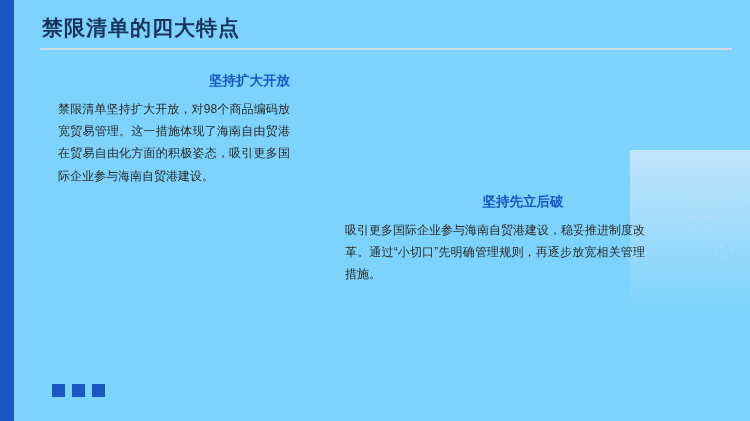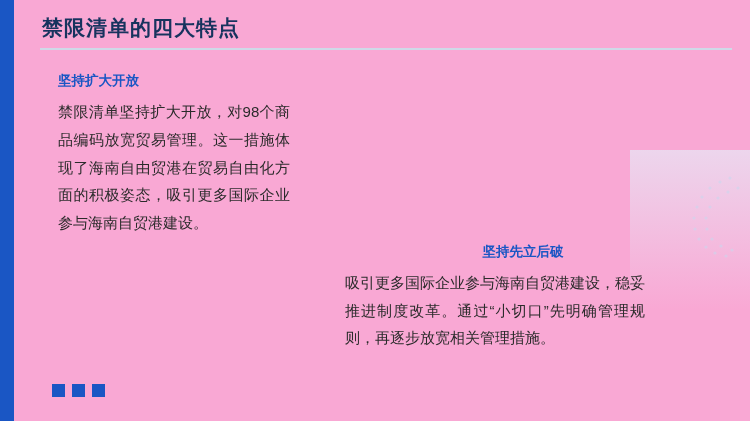--- a/index.html
+++ b/index.html
@@ -12,21 +12,21 @@
     background: #ffffff;
     font-family: "Liberation Sans", sans-serif;
     overflow: hidden;
     position: relative;
   }
   .slide {
     position: absolute;
     inset: 0;
     width: 750px;
     height: 421px;
-    background: #f9a8d4;
+    background: #7dd3fc;
     overflow: hidden;
   }
   
   .left-bar {
     position: absolute;
     left: 0;
     top: 0;
     width: 14px;
     height: 421px;
     background: #1a56c4;
@@ -78,27 +78,27 @@
   
   .block { position: absolute; }
   .block h3 {
     margin: 0 0 8px 0;
     font-size: 13.5px;
     font-weight: bold;
     color: #1a56c4;
   }
   .block p {
     margin: 0;
-    font-size: 15px;
+    font-size: 12px;
     line-height: 1.85;
     color: #2b2b2b;
     text-align: justify;
   }
   .blk-1 { left: 58px; top: 72px; width: 232px; }
-  .blk-1 h3 { text-align: left; }
+  .blk-1 h3 { text-align: right; }
   .blk-2 { left: 345px; top: 78px; width: 300px; }
   .blk-2 h3 { text-align: center; padding-left: 56px; }
   .blk-3 { left: 155px; top: 216px; width: 215px; }
   .blk-3 h3 { text-align: left; }
   
   .wm {
     position: absolute;
     right: 0;
     top: 150px;
     width: 120px;

